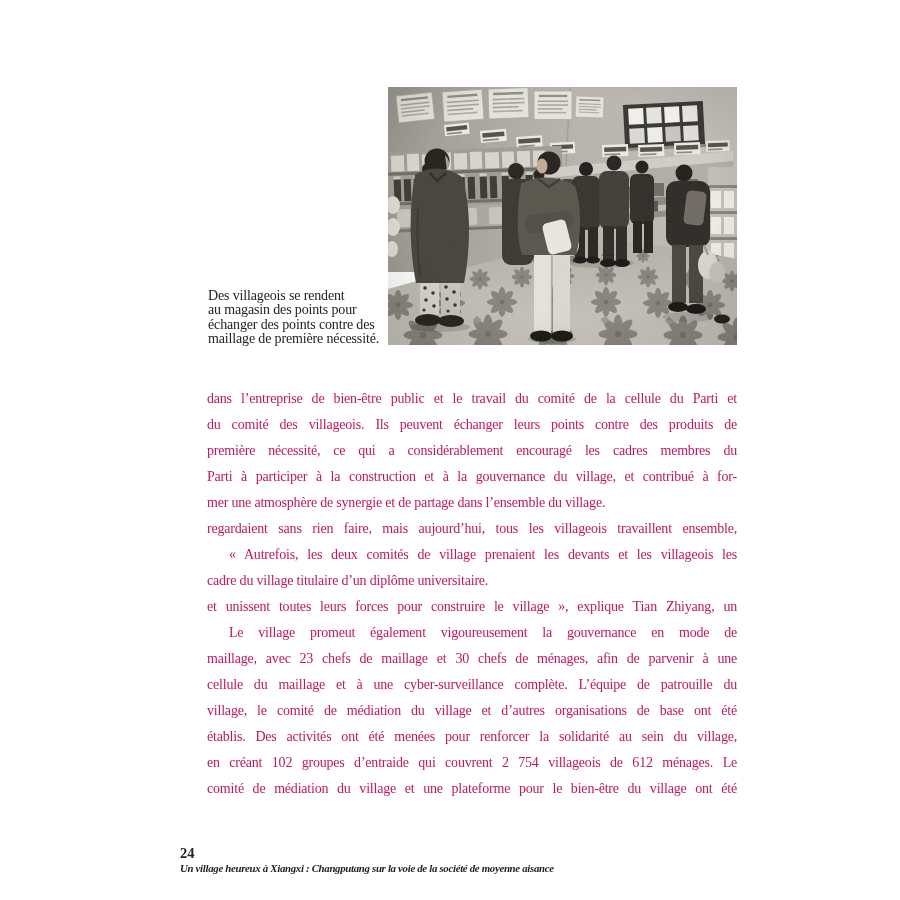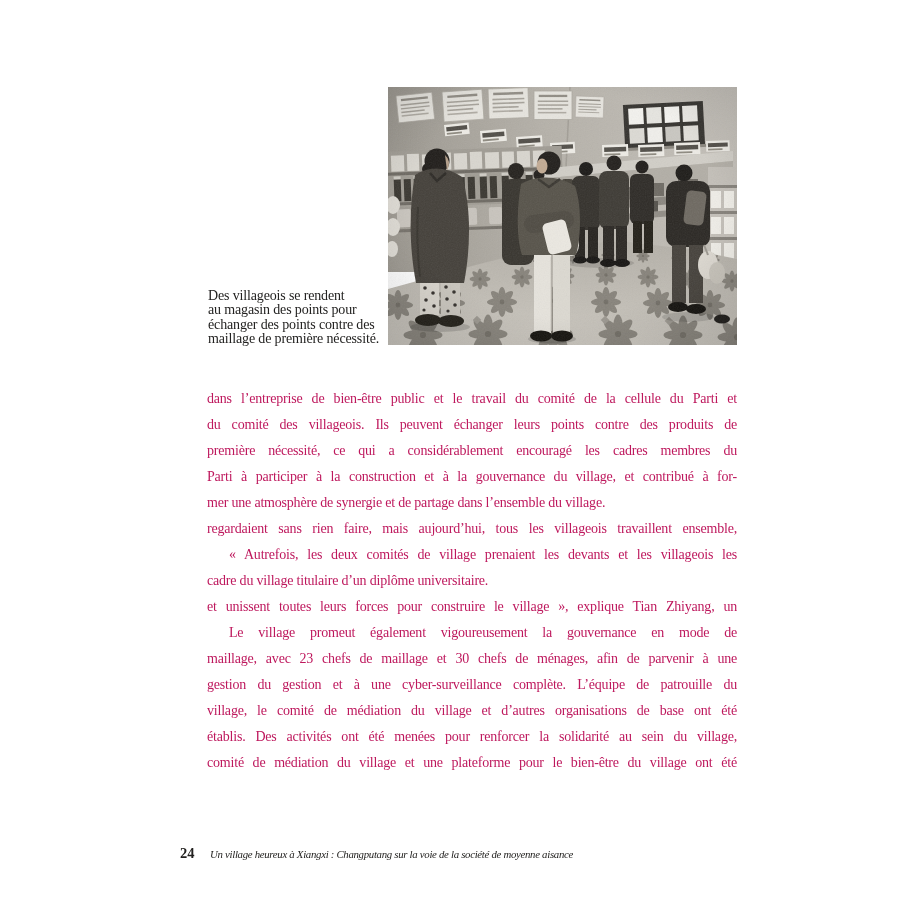--- a/index.html
+++ b/index.html
@@ -32,25 +32,25 @@
   .body-text .line {
     height: 26px; line-height: 26px; overflow: hidden;
     text-align: justify; text-align-last: justify;
   }
   .body-text .line.lastline { text-align-last: left; }
   .body-text .line.indent { text-indent: 22px; }
 
   
   .footer {
     position: absolute; left: 180px; top: 845px;
-    display: flex; align-items: baseline; color: #232220;
+    display: flex; align-items: baseline; color: #232220; flex-direction: column;
   }
   .page-num { font-size: 14.5px; font-weight: bold; width: 30px; flex: none; }
   .running-title {
-    font-size: 10.8px; font-style: italic; font-weight: normal;
+    font-size: 10.8px; font-style: italic; font-weight: bold;
     letter-spacing: -0.3px; white-space: nowrap;
   }
 </style>
 </head>
 <body>
 
 <div class="page">
 
   <div class="photo">
     <svg width="349" height="258" viewBox="0 0 349 258" role="img">
@@ -369,23 +369,24 @@
       </div>
       <div>
         <div class="line">regardaient sans rien faire, mais aujourd’hui, tous les villageois travaillent ensemble,</div>
         <div class="line indent">« Autrefois, les deux comités de village prenaient les devants et les villageois les</div>
         <div class="line lastline">cadre du village titulaire d’un diplôme universitaire.</div>
         <div class="line">et unissent toutes leurs forces pour construire le village », explique Tian Zhiyang, un</div>
       </div>
       <div>
         <div class="line indent">Le village promeut également vigoureusement la gouvernance en mode de</div>
         <div class="line">maillage, avec 23 chefs de maillage et 30 chefs de ménages, afin de parvenir à une</div>
-        <div class="line">gestion du gestion et à une cyber-surveillance complète. L’équipe de patrouille du</div>
+        <div class="line">cellule du maillage et à une cyber-surveillance complète. L’équipe de patrouille du</div>
         <div class="line">village, le comité de médiation du village et d’autres organisations de base ont été</div>
         <div class="line">établis. Des activités ont été menées pour renforcer la solidarité au sein du village,</div>
+        <div class="line">en créant 102 groupes d’entraide qui couvrent 2 754 villageois de 612 ménages. Le</div>
         <div class="line">comité de médiation du village et une plateforme pour le bien-être du village ont été</div>
       </div>
     </div>
 
   <div class="footer">
     <span class="page-num">24</span>
     <span class="running-title">Un village heureux à Xiangxi : Changputang sur la voie de la société de moyenne aisance</span>
   </div>
 
 </div>

